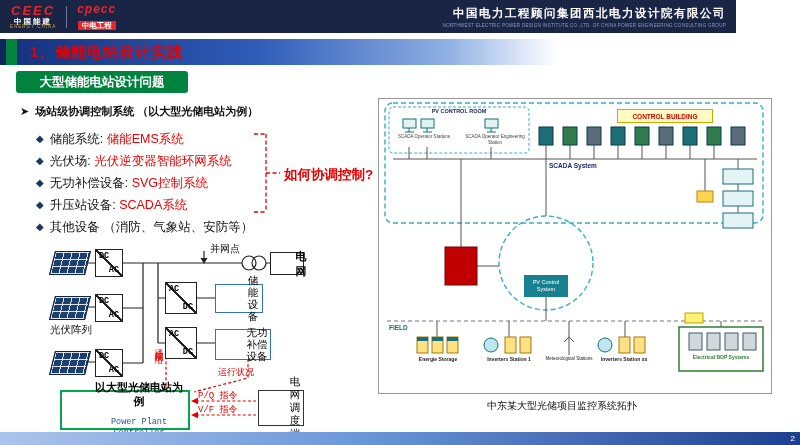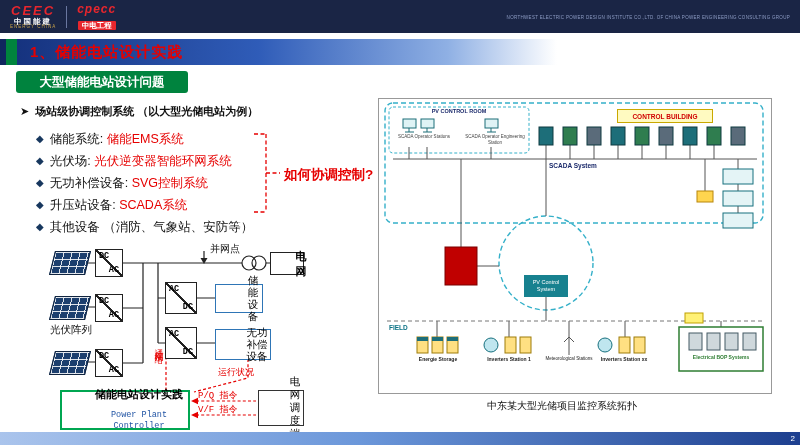--- a/index.html
+++ b/index.html
@@ -1,20 +1,20 @@
 <!DOCTYPE html>
 <html><head>
 <meta charset="utf-8">
 <style>
   html,body{margin:0;padding:0;background:#fff;}
   .slide{position:relative;width:800px;height:445px;background:#fff;overflow:hidden;
          font-family:"Liberation Sans","DejaVu Sans",sans-serif;}
 
   
-  .topbar{position:absolute;top:0;left:0;width:800px;height:33px;background:#1a2545;
+  .topbar{position:absolute;top:0;left:0;width:736px;height:33px;background:#1a2545;
           display:flex;align-items:center;padding:0 10px;box-sizing:border-box;}
   .logo-ceec{text-align:center;line-height:1;}
   .ceec-text{color:#e8262d;font-size:13px;font-weight:900;font-style:italic;letter-spacing:2px;}
   .ceec-cn{color:#fff;font-size:7.5px;font-weight:bold;margin-top:1px;letter-spacing:2px;}
   .ceec-en{color:#c8a24a;font-size:4.5px;letter-spacing:1px;}
   .logo-div{width:1px;height:22px;background:#6a77a0;margin:0 10px;}
   .logo-cpecc{text-align:center;line-height:1;}
   .cpecc-text{color:#e8262d;font-size:12px;font-weight:900;font-style:italic;letter-spacing:1px;}
   .cpecc-cn{display:inline-block;background:#e8262d;color:#fff;font-size:7.5px;font-weight:bold;
             padding:1px 4px;margin-top:2px;border-radius:1px;}
@@ -82,20 +82,21 @@
       <div class="ceec-text">CEEC</div>
       <div class="ceec-cn">中国能建</div>
       <div class="ceec-en">ENERGY CHINA</div>
     </div>
     <div class="logo-div"></div>
     <div class="logo-cpecc">
       <div class="cpecc-text">cpecc</div>
       <div><span class="cpecc-cn">中电工程</span></div>
     </div>
     <div class="company">
+      <div class="company-cn">中国电力工程顾问集团西北电力设计院有限公司</div>
       <div class="company-en">NORTHWEST ELECTRIC POWER DESIGN INSTITUTE CO.,LTD. OF CHINA POWER ENGINEERING CONSULTING GROUP</div>
     </div>
   </div>
 
   <div class="titlebar">
     <span class="ttl">1、储能电站设计实践</span>
   </div>
 
   <div class="badge">大型储能电站设计问题</div>
 
@@ -184,21 +185,21 @@
     <div class="sbox" style="left:207px;top:91px;width:56px;height:31px;border:1.5px solid #2e75b6;font-size:10.5px;line-height:12px;">
       <div>无功补偿</div>
       <div>设备</div>
     </div>
 
     <div class="lbl" style="left:42px;top:85px;font-size:10.5px;color:#111;">光伏阵列</div>
     <div class="lbl red vert" style="left:143px;top:104px;font-size:9px;">通信网络</div>
     <div class="lbl red" style="left:210px;top:128px;font-size:9px;">运行状况</div>
 
     <div class="sbox" style="left:52px;top:152px;width:130px;height:40px;border:2px solid #00a651;">
-      <div style="font-size:11px;font-weight:bold;color:#000;line-height:14px;">储能电站设计实践</div>
+      <div style="font-size:11px;font-weight:bold;color:#000;line-height:14px;">以大型光储电站为例</div>
       <div style="font-size:8.5px;color:#2255a4;line-height:11px;margin-top:8px;">Power Plant Controller</div>
     </div>
 
     <div class="lbl red" style="left:190px;top:151px;font-size:9px;">P/Q 指令</div>
     <div class="lbl red" style="left:190px;top:165px;font-size:9px;">V/F 指令</div>
 
     <div class="sbox" style="left:250px;top:152px;width:46px;height:36px;border:1px solid #333;font-size:10.5px;line-height:13px;">
       <div>电网</div>
       <div>调度端</div>
     </div>

